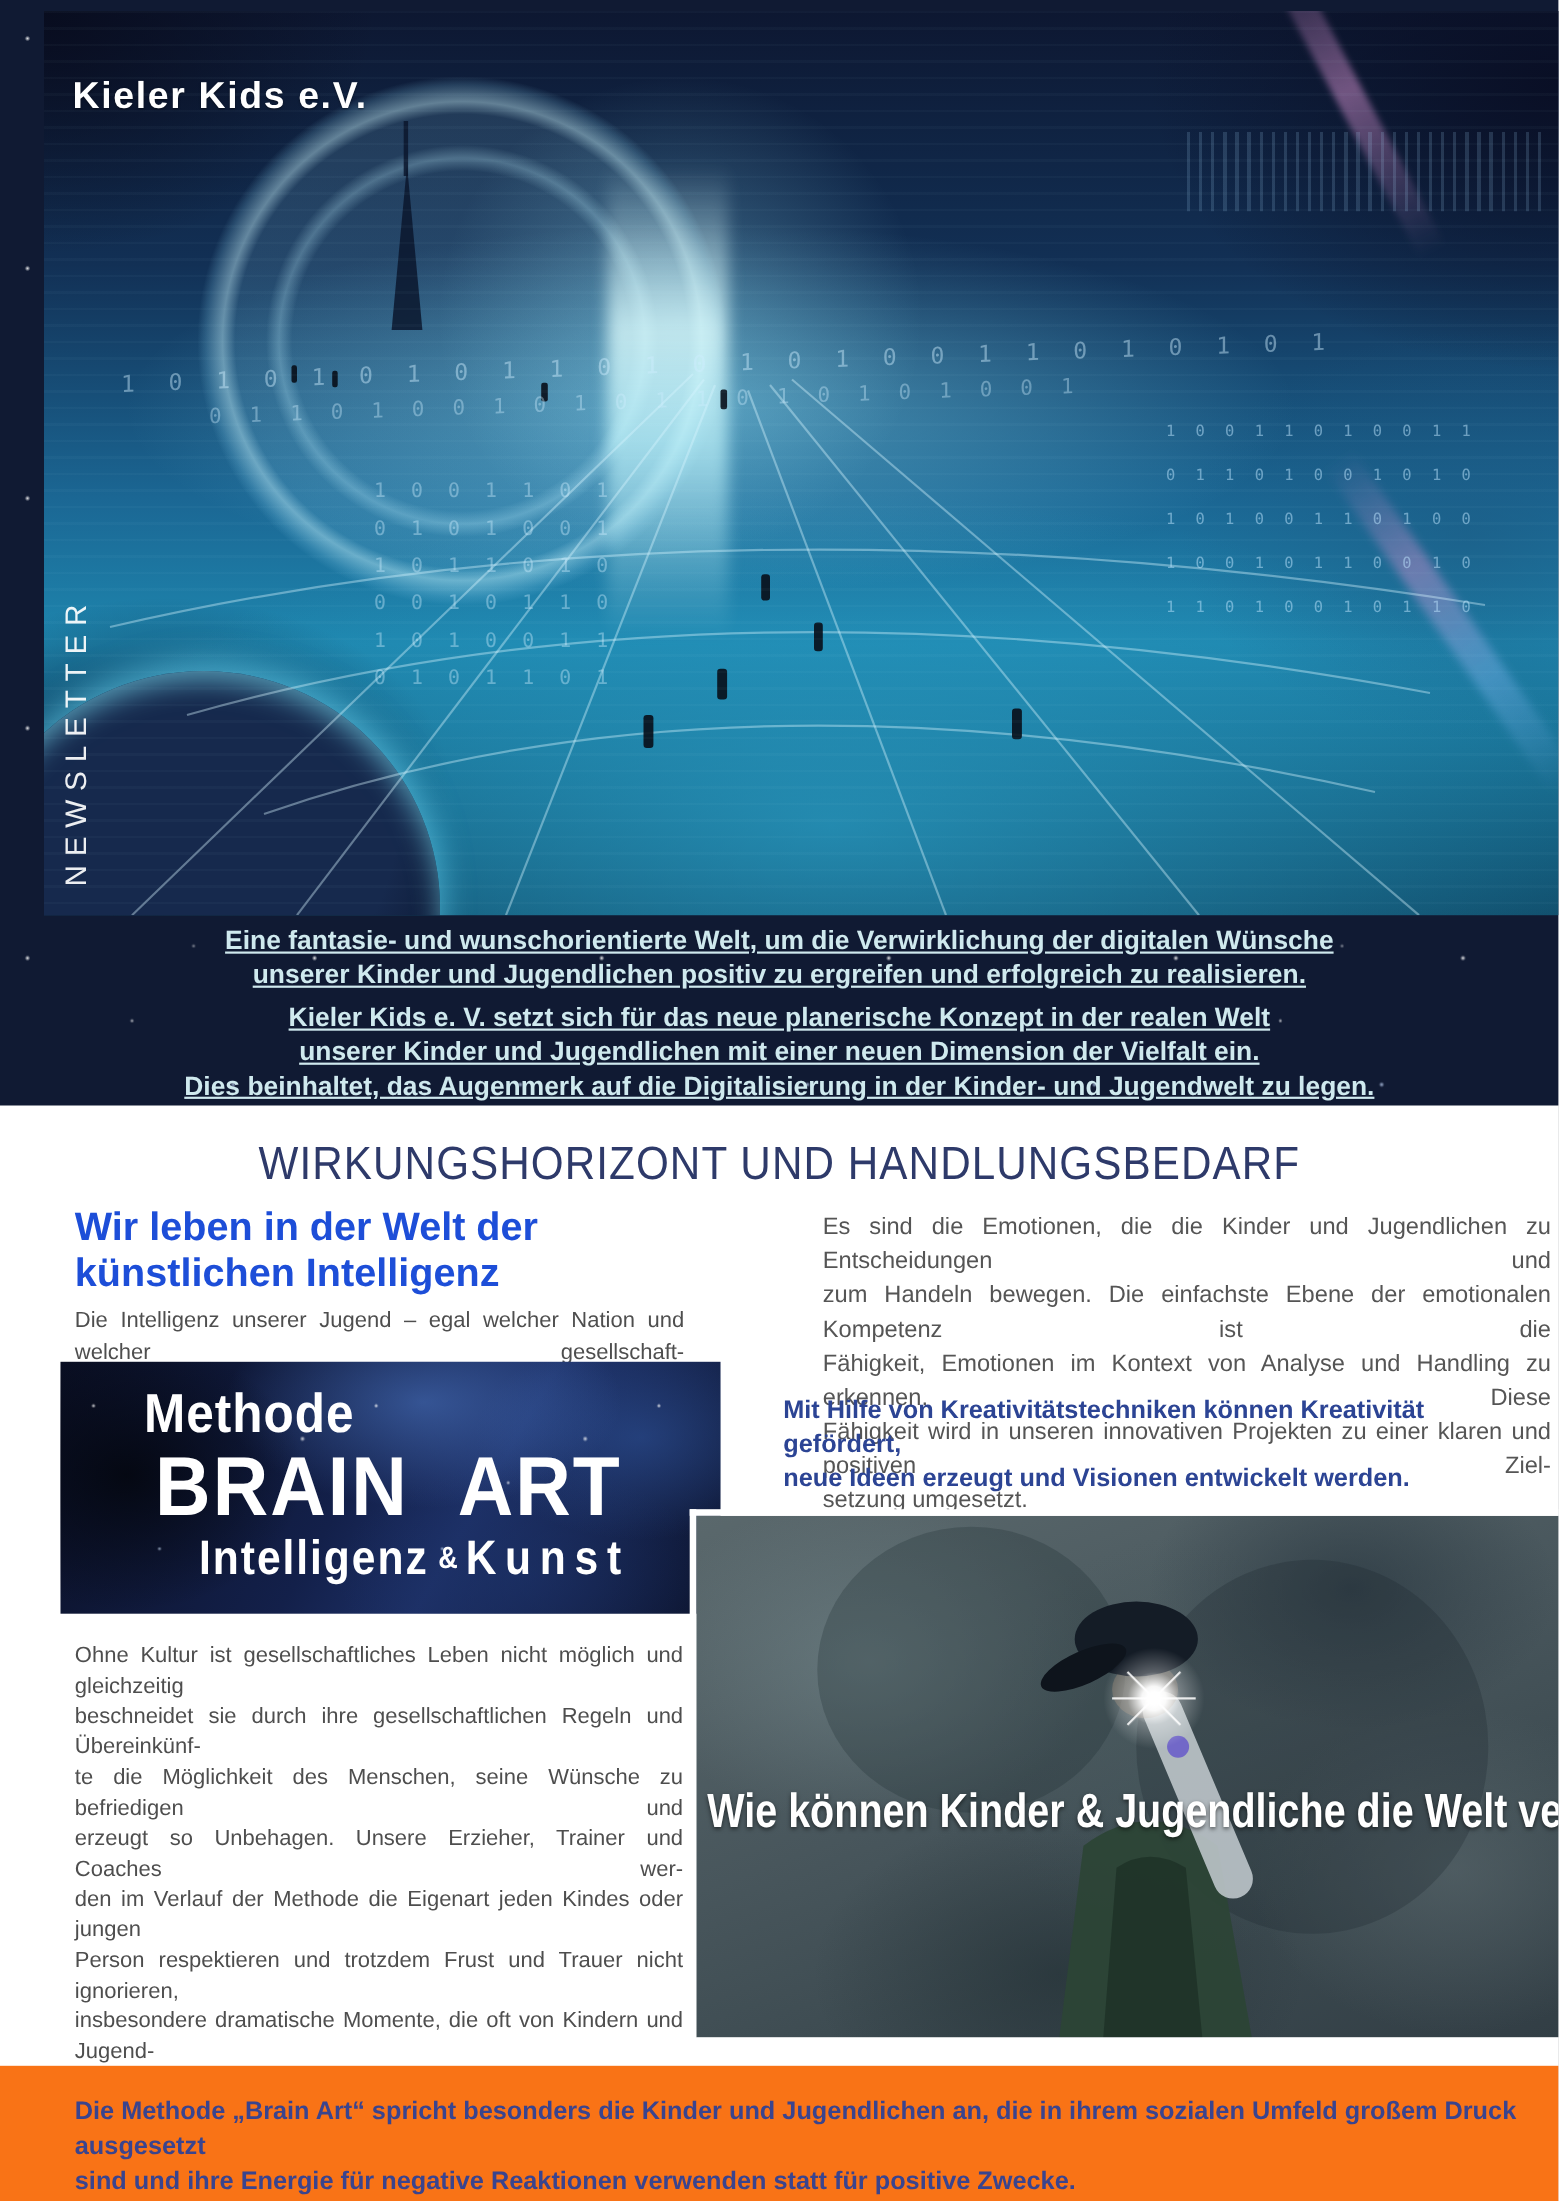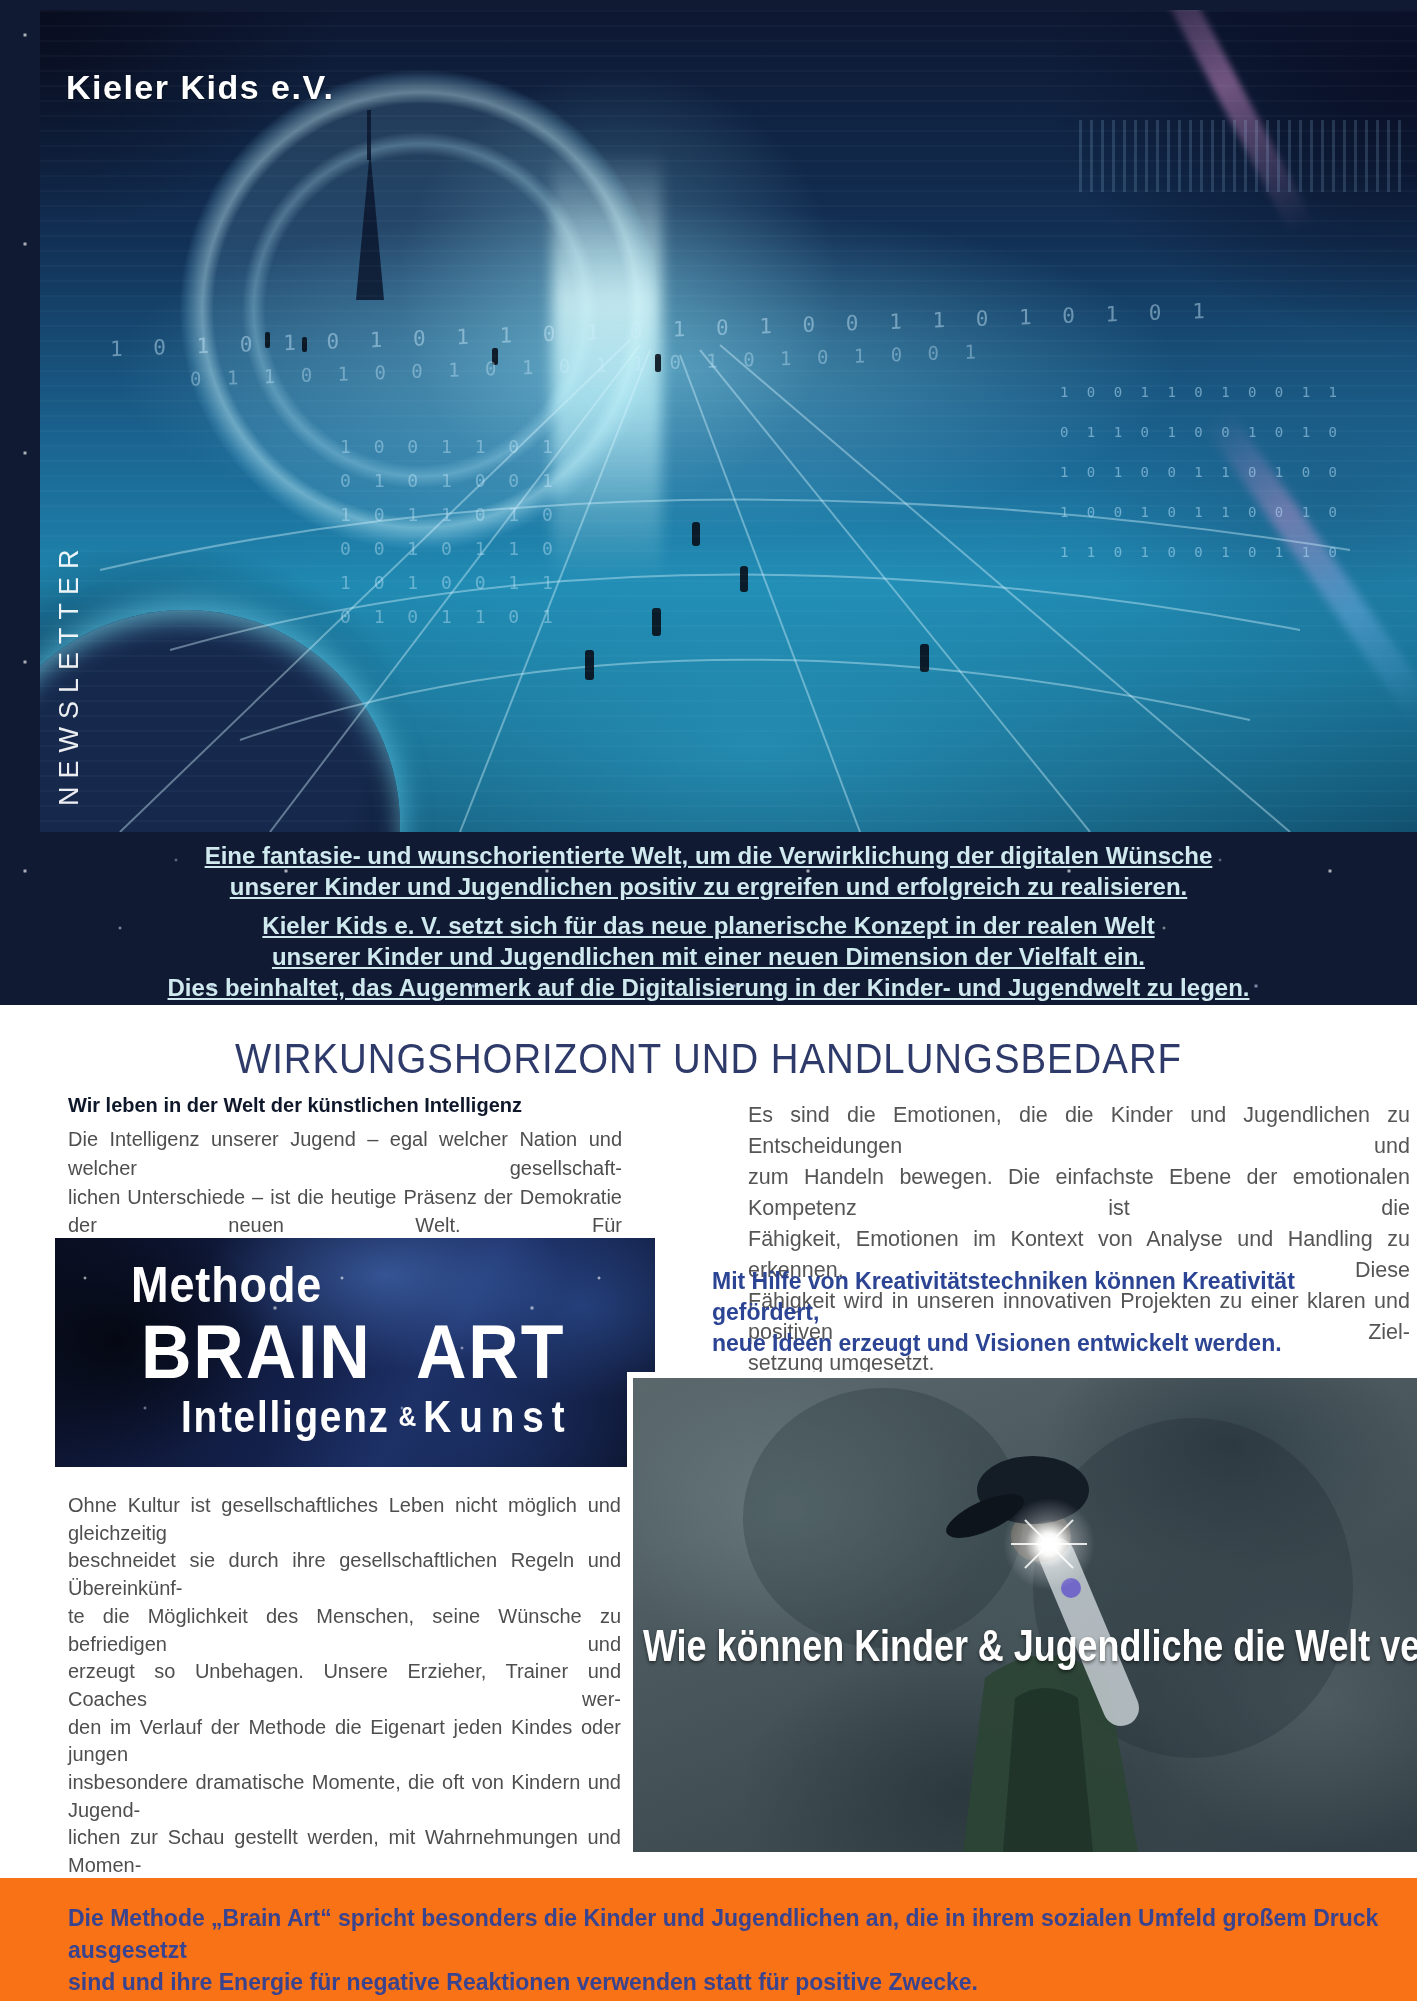--- a/index.html
+++ b/index.html
@@ -61,21 +61,21 @@
   
   .intro{position:absolute;left:0;width:1417px;text-align:center;color:#cfe9ee;font-weight:bold;
     font-size:24px;line-height:31px;text-decoration:underline;}
   .intro-1{top:840px;}
   .intro-2{top:910px;}
 
   
   .section-title{position:absolute;left:0;top:1036px;width:1417px;text-align:center;margin:0;
     color:#2e3a6a;font-size:40px;font-weight:normal;letter-spacing:1px;transform:scale(.96,1.06);}
   .col-left{position:absolute;left:68px;top:1094px;width:554px;}
-  .col-left-heading{color:#0f172a;font-weight:bold;font-size:20px;margin:0 0 8px 0;}
+  .col-left-heading{color:#1d4ed8;font-weight:bold;font-size:36px;margin:0 0 8px 0;}
   .col-left-para{color:#4e4e4e;font-size:20px;line-height:28.8px;}
   .col-right{position:absolute;left:712px;top:1100px;width:662px;margin-left:36px;}
   .col-right-para{color:#555555;font-size:21.5px;line-height:31px;}
   .col-right-highlight{position:absolute;left:712px;top:1266px;width:662px;color:#2c4494;
     font-weight:bold;font-size:23px;line-height:31px;}
   .tline{white-space:normal;}
   .justify .tline{text-align:justify;text-align-last:justify;}
   .justify .tline-last{text-align-last:left;}
 
   
@@ -257,20 +257,21 @@
     <div class="ray ray-c"></div>
     <div class="qcaption">Wie können Kinder &amp; Jugendliche die Welt verändern?</div>
   </div>
 
   <div class="culture justify">
       <div class="tline">Ohne Kultur ist gesellschaftliches Leben nicht möglich und gleichzeitig</div>
       <div class="tline">beschneidet sie durch ihre gesellschaftlichen Regeln und Übereinkünf-</div>
       <div class="tline">te die Möglichkeit des Menschen, seine Wünsche zu befriedigen und</div>
       <div class="tline">erzeugt so Unbehagen. Unsere Erzieher, Trainer und Coaches wer-</div>
       <div class="tline">den im Verlauf der Methode die Eigenart jeden Kindes oder jungen</div>
+      <div class="tline">Person respektieren und trotzdem Frust und Trauer nicht ignorieren,</div>
       <div class="tline">insbesondere dramatische Momente, die oft von Kindern und Jugend-</div>
       <div class="tline">lichen zur Schau gestellt werden, mit Wahrnehmungen und Momen-</div>
       <div class="tline">ten der positiven Energie unterbrechen, um die negativen Energien</div>
       <div class="tline">zu vermeiden und zielorientiert die Wünsche voranzutreiben und hier-</div>
     </div>
 
   <div class="footer">
     <div class="footer-text">
         <div class="tline">Die Methode „Brain Art“ spricht besonders die Kinder und Jugendlichen an, die in ihrem sozialen Umfeld großem Druck ausgesetzt</div>
         <div class="tline tline-last">sind und ihre Energie für negative Reaktionen verwenden statt für positive Zwecke.</div>

